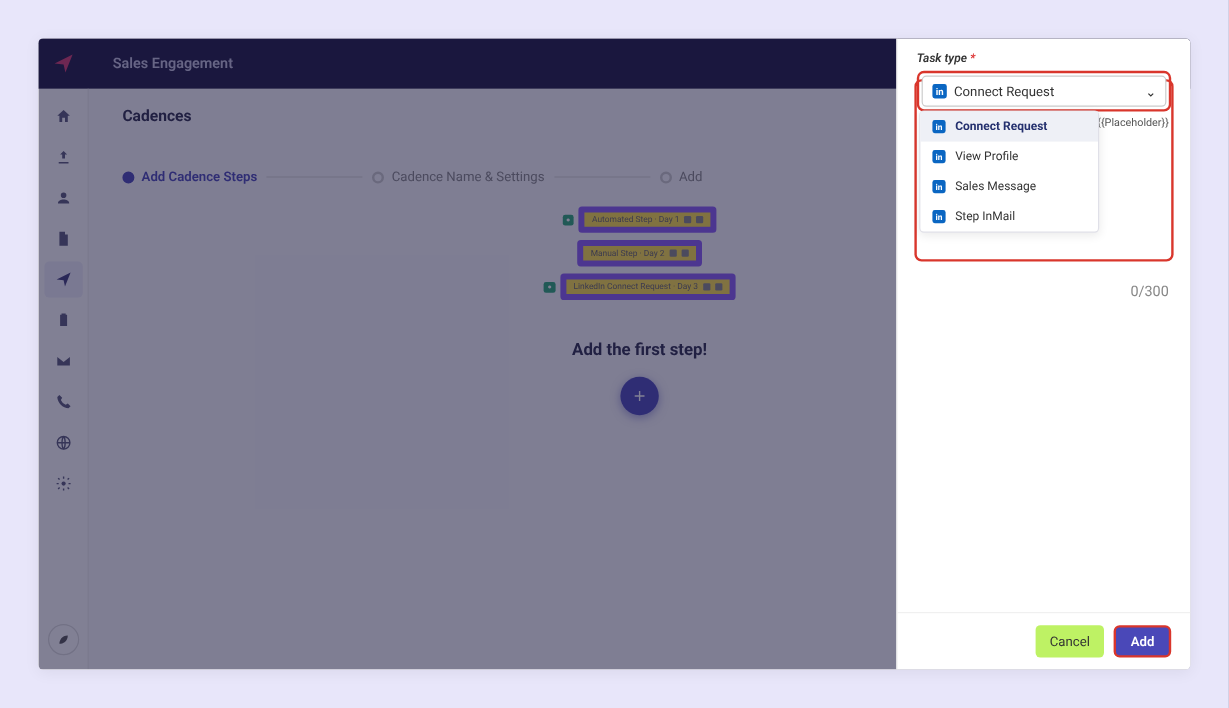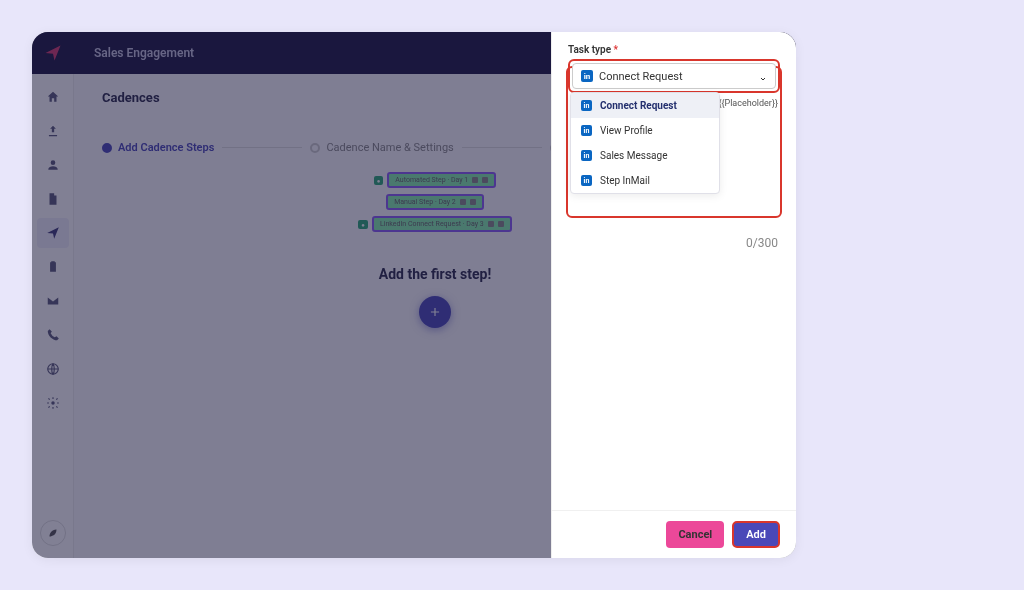--- a/index.html
+++ b/index.html
@@ -1,17 +1,17 @@
 <!DOCTYPE html>
 <html><head>
 <meta charset="utf-8">
 <style>
   * { box-sizing: border-box; margin: 0; padding: 0; font-family: -apple-system, BlinkMacSystemFont, "Segoe UI", Roboto, Arial, sans-serif; }
   body { background: #e8e6fa; width: 1024px; height: 590px; overflow: hidden; padding: 32px; }
-  .app { width: 764px; height: 526px; background: #fff; border-radius: 16px; position: relative; overflow: hidden; box-shadow: 0 2px 12px rgba(0,0,0,0.06); }
+  .app { width: 960px; height: 526px; background: #fff; border-radius: 4px; position: relative; overflow: hidden; box-shadow: 0 2px 12px rgba(0,0,0,0.06); }
   .overlay { position: absolute; inset: 0; background: rgba(25,23,60,0.55); z-index: 5; pointer-events: none; }
   .topbar { height: 42px; background: #1b1740; display: flex; align-items: center; }
   .logo-area { width: 42px; height: 42px; display: flex; align-items: center; justify-content: center; }
   .logo-area svg { width: 18px; height: 18px; }
   .topbar-title { color: #c5c3de; font-size: 12px; font-weight: 600; padding-left: 20px; }
   .body { display: flex; height: calc(100% - 42px); }
   .sidebar { width: 42px; background: #fff; border-right: 1px solid #eee; display: flex; flex-direction: column; align-items: center; padding-top: 8px; gap: 4px; position: relative; }
   .side-icon { width: 32px; height: 30px; display: flex; align-items: center; justify-content: center; color: #5a5a7a; cursor: pointer; border-radius: 4px; }
   .side-icon.active { background: #f0effa; color: #3f3d7a; }
   .side-icon svg { width: 14px; height: 14px; }
@@ -20,46 +20,46 @@
   .page-title { font-size: 13px; font-weight: 700; color: #2a2a4a; margin-bottom: 18px; }
   .steps-row { display: flex; align-items: center; gap: 8px; font-size: 11px; margin-bottom: 18px; margin-top: 36px; }
   .step { display: flex; align-items: center; gap: 6px; color: #888; }
   .step.active { color: #4a48b8; font-weight: 600; }
   .step-dot { width: 10px; height: 10px; border: 2px solid #ccc; border-radius: 50%; }
   .step.active .step-dot { background: #4a48b8; border-color: #4a48b8; }
   .step-line { height: 1px; flex: 1; background: #ddd; max-width: 80px; }
   .preview-area { display: flex; flex-direction: column; align-items: center; margin-top: 10px; }
   .preview-card-row { display: flex; align-items: center; gap: 4px; margin-bottom: 6px; font-size: 7px; }
   .tiny-badge { background: #2aa876; color: #fff; padding: 1px 3px; border-radius: 2px; font-size: 6px; }
-  .preview-card { background: #86efac; border: 2px solid #8b5cf6; border-radius: 3px; padding: 2px 6px; display: flex; align-items: center; gap: 4px; color: #666; min-width: 88px; font-size: 7px; }
+  .preview-card { background: #fde047; border: 5px solid #8b5cf6; border-radius: 3px; padding: 2px 6px; display: flex; align-items: center; gap: 4px; color: #666; min-width: 88px; font-size: 7px; }
   .mini-icon { width: 6px; height: 6px; background: #888; border-radius: 1px; }
   .add-first { font-size: 14px; font-weight: 700; color: #2a2a4a; margin-top: 28px; }
   .add-circle { width: 32px; height: 32px; border-radius: 50%; background: #4a48b8; color: #fff; display: flex; align-items: center; justify-content: center; margin-top: 14px; box-shadow: 0 2px 8px rgba(74,72,184,0.5); cursor: pointer; }
   .add-circle svg { width: 14px; height: 14px; }
 
   
   .panel { position: absolute; right: 0; top: 0; width: 245px; height: 100%; background: #fff; z-index: 10; display: flex; flex-direction: column; border-left: 1px solid #eee; }
   .panel-header { padding: 12px 16px; font-size: 14px; font-weight: 700; color: #222; border-bottom: 1px solid #eee; }
   .panel-body { padding: 12px 16px; flex: 1; overflow: visible; position: relative; }
-  .field-label { font-size: 10px; font-weight: 600; color: #333; }
+  .field-label { font-size: 10px; font-weight: 600; color: #333; font-style: italic; }
   .field-label .req { color: #d33; }
   .select-wrap { margin-top: 4px; border: 2px solid #d9362c; border-radius: 6px; padding: 2px; }
   .select-box { border: 1px solid #ccc; border-radius: 4px; height: 26px; display: flex; align-items: center; padding: 0 8px; font-size: 11px; color: #333; position: relative; cursor: pointer; background: #fff; }
   .select-box .li-icon { width: 12px; height: 12px; background: #0a66c2; color: #fff; font-size: 8px; display: flex; align-items: center; justify-content: center; border-radius: 2px; margin-right: 6px; font-weight: 700; }
   .select-caret { position: absolute; right: 8px; top: 9px; }
   .dropdown { position: absolute; left: 18px; top: 60px; width: 150px; background: #fff; border: 1px solid #e0e0e8; border-radius: 4px; box-shadow: 0 2px 8px rgba(0,0,0,0.08); z-index: 20; }
   .dropdown-item { display: flex; align-items: center; gap: 8px; padding: 7px 10px; font-size: 10px; color: #333; cursor: pointer; }
   .dropdown-item.selected { background: #eef0f6; color: #24306e; font-weight: 700; }
   .dropdown-item .li-icon { width: 11px; height: 11px; background: #0a66c2; color: #fff; font-size: 7px; display: flex; align-items: center; justify-content: center; border-radius: 2px; font-weight: 700; }
   .placeholder-chip { position: absolute; right: 18px; top: 66px; font-size: 9px; color: #555; background: #fff; }
   .highlight-box { position: absolute; left: 14px; top: 34px; right: 14px; height: 152px; border: 2px solid #d9362c; border-radius: 6px; pointer-events: none; }
   .char-count { position: absolute; right: 18px; top: 204px; font-size: 12px; color: #888; margin-left: 36px; }
   .panel-footer { padding: 10px 16px; display: flex; justify-content: flex-end; gap: 8px; border-top: 1px solid #f0f0f0; }
   .btn { font-size: 11px; padding: 5px 12px; border-radius: 4px; cursor: pointer; border: none; }
-  .btn-cancel { background: #ec4899; color: #333; font-weight: bold; }
+  .btn-cancel { background: #bef264; color: #333; }
   .btn-add { background: #4a48b8; color: #fff; border: 2px solid #d9362c; border-radius: 5px; font-weight: 600; }
 </style>
 </head>
 <body>
 
 <div class="app">
   <div class="overlay"></div>
 
   <div class="topbar">
     <div class="logo-area">

